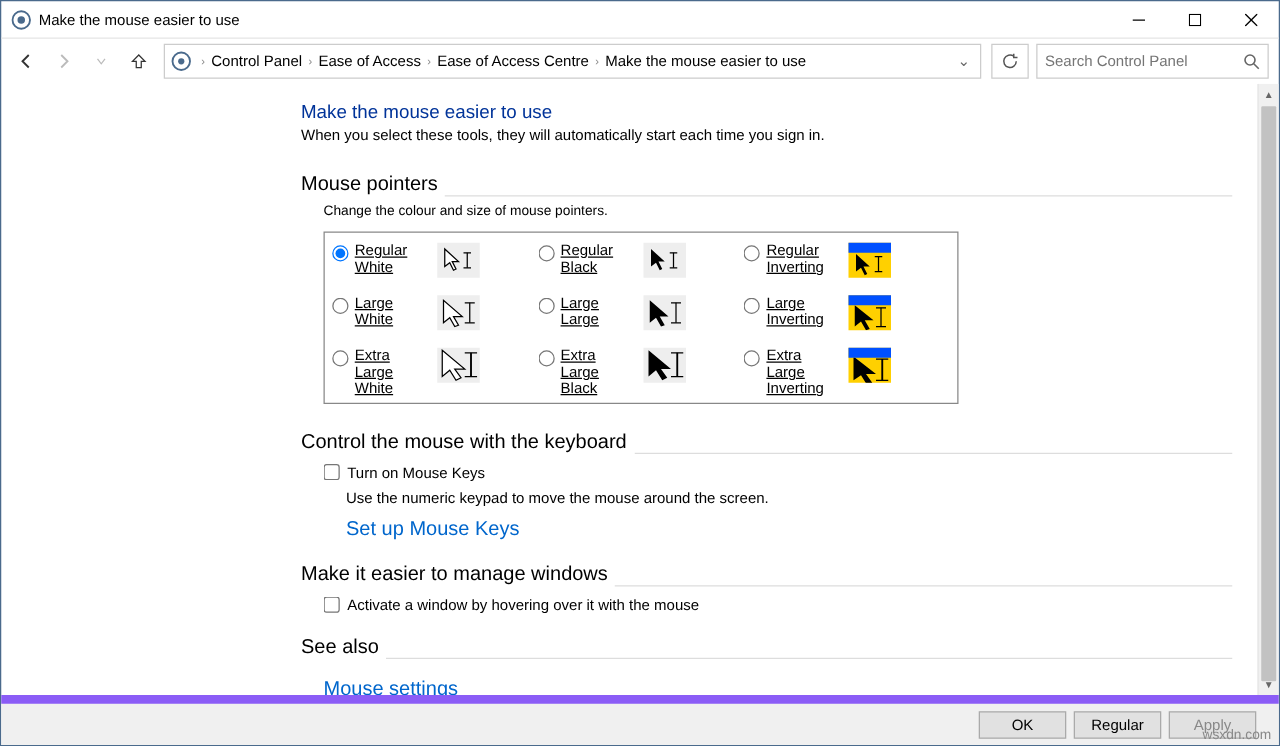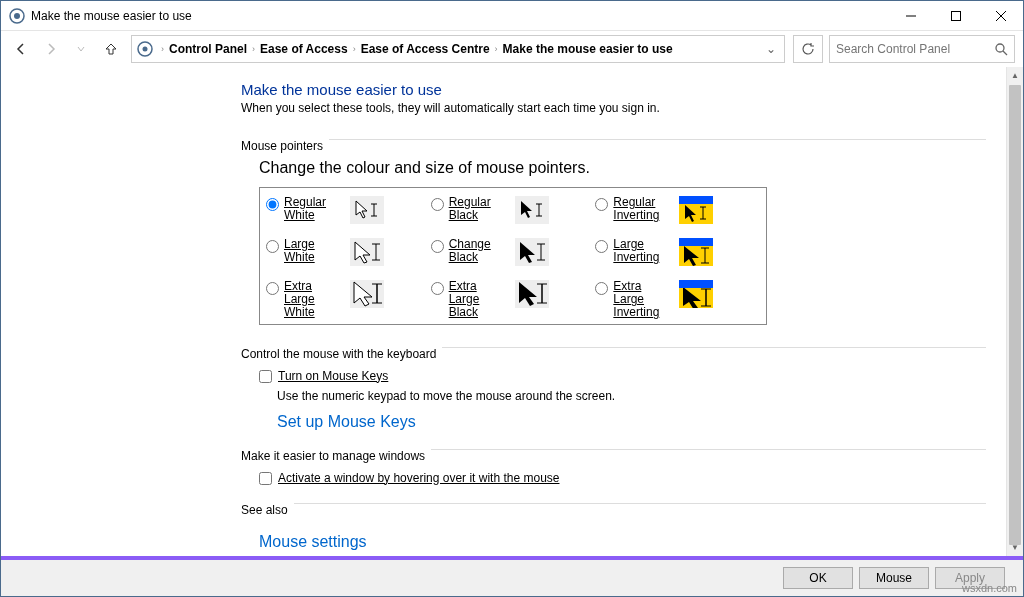--- a/index.html
+++ b/index.html
@@ -8,52 +8,52 @@
 .titlebar { height: 30px; display: flex; align-items: center; padding: 0 0 0 8px; border-bottom: 1px solid #e5e5e5; }
 .titlebar .app-icon { width: 16px; height: 16px; margin-right: 6px; }
 .titlebar .title { font-size: 12px; flex: 1; }
 .titlebar .winbtns { display: flex; }
 .winbtn { width: 45px; height: 29px; display: flex; align-items: center; justify-content: center; cursor: pointer; }
 .navbar { height: 36px; display: flex; align-items: center; padding: 0 8px; gap: 6px; }
 .navbtn { width: 24px; height: 24px; display: flex; align-items: center; justify-content: center; color: #555; cursor: pointer; border-radius: 2px; }
 .navbtn.disabled { color: #bbb; }
 .addressbar { flex: 1; height: 28px; border: 1px solid #ccc; display: flex; align-items: center; padding: 0 4px; margin: 0 2px; }
 .addressbar .cp-icon { width: 18px; height: 18px; margin-right: 4px; }
-.crumb { padding: 0 2px; cursor: pointer; font-weight: bold; }
+.crumb { padding: 0 2px; cursor: pointer; }
 .crumb-sep { color: #888; padding: 0 3px; font-size: 9px; }
 .addr-spacer { flex: 1; }
 .addr-drop { width: 18px; text-align: center; color: #666; cursor: pointer; }
 .refresh-box { width: 30px; height: 28px; border: 1px solid #ccc; display: flex; align-items: center; justify-content: center; cursor: pointer; }
 .searchbox { width: 186px; height: 28px; border: 1px solid #ccc; display: flex; align-items: center; padding: 0 6px; }
 .searchbox input { border: none; outline: none; flex: 1; font-size: 12px; color: #4d7c0f; background: transparent; }
 .searchbox .sicon { color: #666; }
 .content-wrap { flex: 1; display: flex; overflow: hidden; position: relative; }
 .content { flex: 1; overflow-y: auto; padding: 14px 0 0 240px; }
 .scrollbar { width: 17px; background: #f0f0f0; border-left: 1px solid #e5e5e5; position: relative; }
 .scroll-thumb { position: absolute; top: 18px; left: 2px; right: 2px; height: 460px; background: #c2c2c2; border-radius: 1px; }
 .scroll-arrow { position: absolute; left: 0; right: 0; height: 17px; text-align: center; font-size: 8px; line-height: 17px; color: #666; }
 .scroll-arrow.up { top: 0; }
 .scroll-arrow.down { bottom: 0; }
 h1.page-title { color: #003399; font-size: 15px; font-weight: normal; margin-bottom: 3px; }
 .subtitle { font-size: 12px; margin-bottom: 24px; }
-.section-header { font-size: 12px; display: flex; align-items: flex-start; margin-bottom: 6px; margin-top: 10px; }
+.section-header { font-size: 16px; display: flex; align-items: flex-end; margin-bottom: 6px; margin-top: 10px; }
 .section-header .line { flex: 1; height: 1px; background: #ddd; margin-left: 6px; margin-right: 20px; }
-.section-desc { padding-left: 18px; font-size: 16px; margin-bottom: 10px; }
+.section-desc { padding-left: 18px; font-size: 11px; margin-bottom: 10px; }
 .pointer-grid { border: 1px solid #888; width: 508px; margin-left: 18px; padding: 8px 6px 4px 6px; display: grid; grid-template-columns: repeat(3, 1fr); row-gap: 14px; }
 .p-option { display: flex; align-items: flex-start; text-decoration: underline; }
 .p-option input[type=radio] { margin: 2px 5px 0 0; }
 .p-label { font-size: 12px; width: 62px; line-height: 1.1; }
 .p-icon { width: 34px; height: 28px; background: #eee; margin-left: 4px; display: flex; align-items: center; justify-content: center; position: relative; }
 .p-icon.invert { background: #ffd000; border-top: 8px solid #0050ff; }
-.checkbox-row { display: flex; align-items: flex-end; padding-left: 18px; margin-top: 8px; font-size: 12px; text-decoration: underline; }
+.checkbox-row { display: flex; align-items: flex-start; padding-left: 18px; margin-top: 8px; font-size: 12px; }
 .checkbox-row input { margin-right: 6px; }
 .indented-text { padding-left: 36px; margin-top: 6px; font-size: 12px; }
 .link { color: #0066cc; cursor: pointer; padding-left: 36px; margin-top: 10px; display: inline-block; font-size: 16px; }
 .link.nopad { padding-left: 18px; }
-.footer { height: 40px; background: #f0f0f0; border-top: 4px solid #8b5cf6; display: flex; align-items: center; justify-content: flex-end; padding-right: 18px; gap: 6px; }
+.footer { height: 40px; background: #f0f0f0; border-top: 7px solid #8b5cf6; display: flex; align-items: center; justify-content: flex-end; padding-right: 18px; gap: 6px; }
 .footer button { width: 70px; height: 22px; border: 1px solid #aaa; background: #e1e1e1; font-size: 12px; cursor: pointer; }
 .footer button:disabled { color: #888; cursor: default; }
 .watermark { position: absolute; right: 6px; bottom: 2px; font-size: 11px; color: #888; }
 svg { display: block; }
 </style>
 </head>
 <body>
 
 <div class="window">
 
@@ -200,21 +200,21 @@
             <svg width="30" height="24">
                 <path d="M3 2 L3 20 L8 16 L12 23 L15 22 L11 15 L18 15 Z" fill="#fff" stroke="#000"></path>
                 <line x1="24" y1="4" x2="24" y2="20" stroke="#000"></line>
                 <line x1="20" y1="4" x2="28" y2="4" stroke="#000"></line>
                 <line x1="20" y1="20" x2="28" y2="20" stroke="#000"></line>
               </svg>
           </span>
         </label>
         <label class="p-option">
           <input type="radio" name="ptr" style="">
-          <span class="p-label">Change Black</span>
+          <span class="p-label">Large Large</span>
           <span class="p-icon">
             <svg width="30" height="24">
                 <path d="M3 2 L3 20 L8 16 L12 23 L15 22 L11 15 L18 15 Z" fill="#000"></path>
                 <line x1="24" y1="4" x2="24" y2="20" stroke="#000"></line>
                 <line x1="20" y1="4" x2="28" y2="4" stroke="#000"></line>
                 <line x1="20" y1="20" x2="28" y2="20" stroke="#000"></line>
               </svg>
           </span>
         </label>
         <label class="p-option">
@@ -299,18 +299,18 @@
     </div>
     <div class="scrollbar">
       <div class="scroll-arrow up">▲</div>
       <div class="scroll-thumb"></div>
       <div class="scroll-arrow down">▼</div>
     </div>
   </div>
 
   <div class="footer">
     <button>OK</button>
-    <button>Mouse</button>
+    <button>Regular</button>
     <button disabled="">Apply</button>
   </div>
 
   <div class="watermark">wsxdn.com</div>
 </div>
 
 </body></html>

